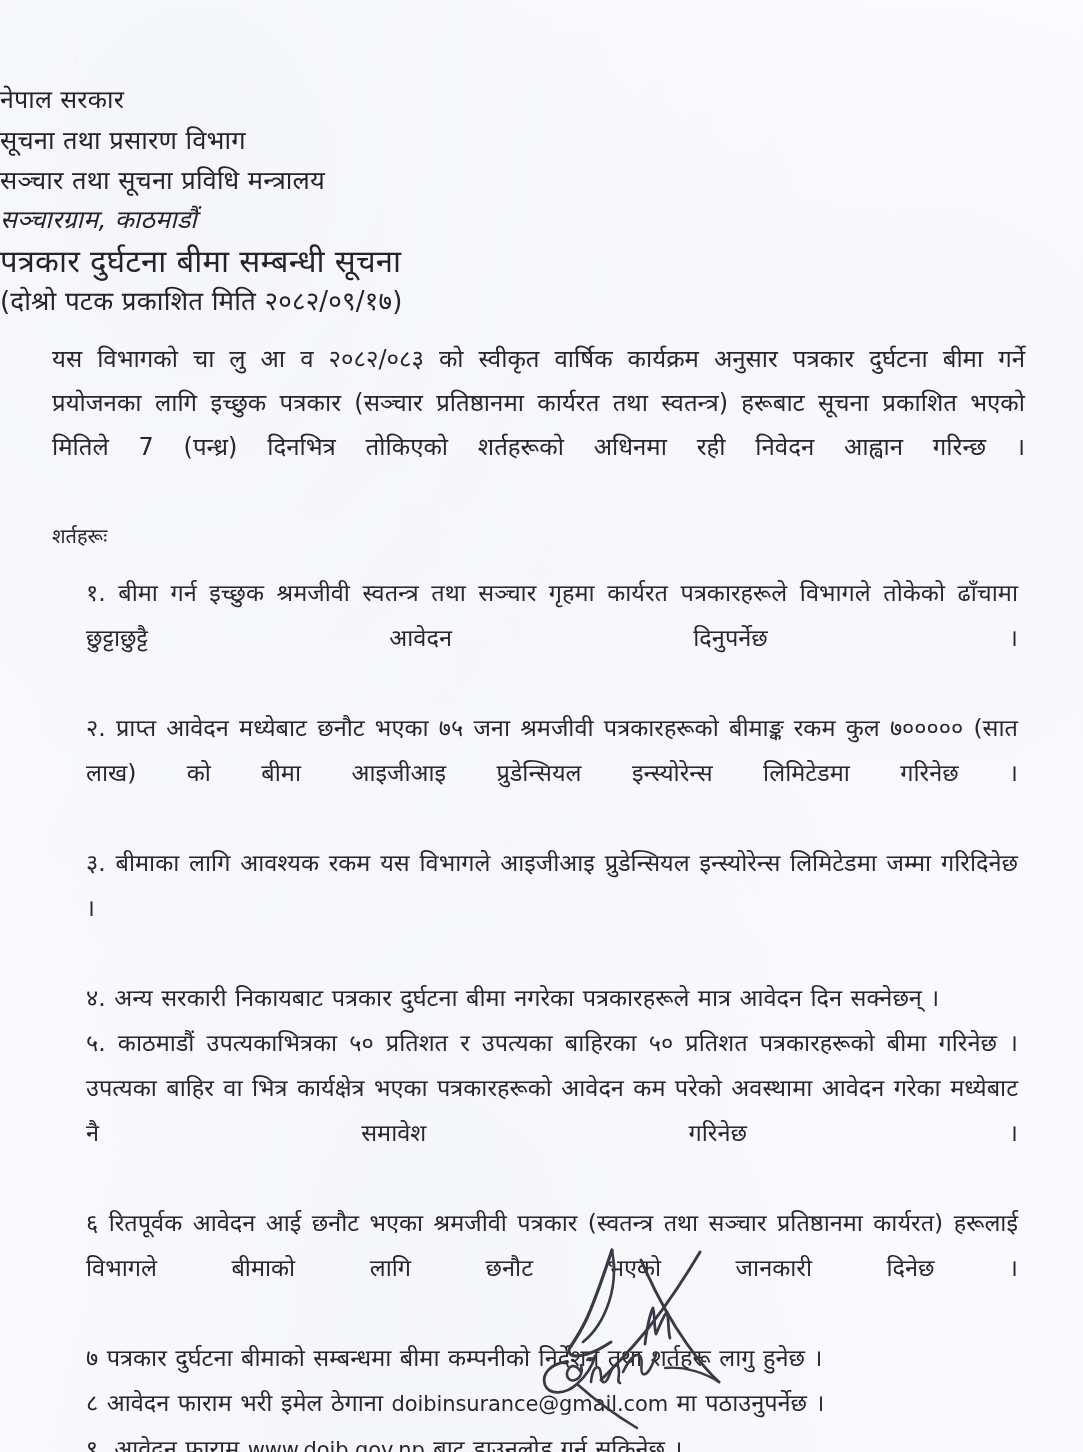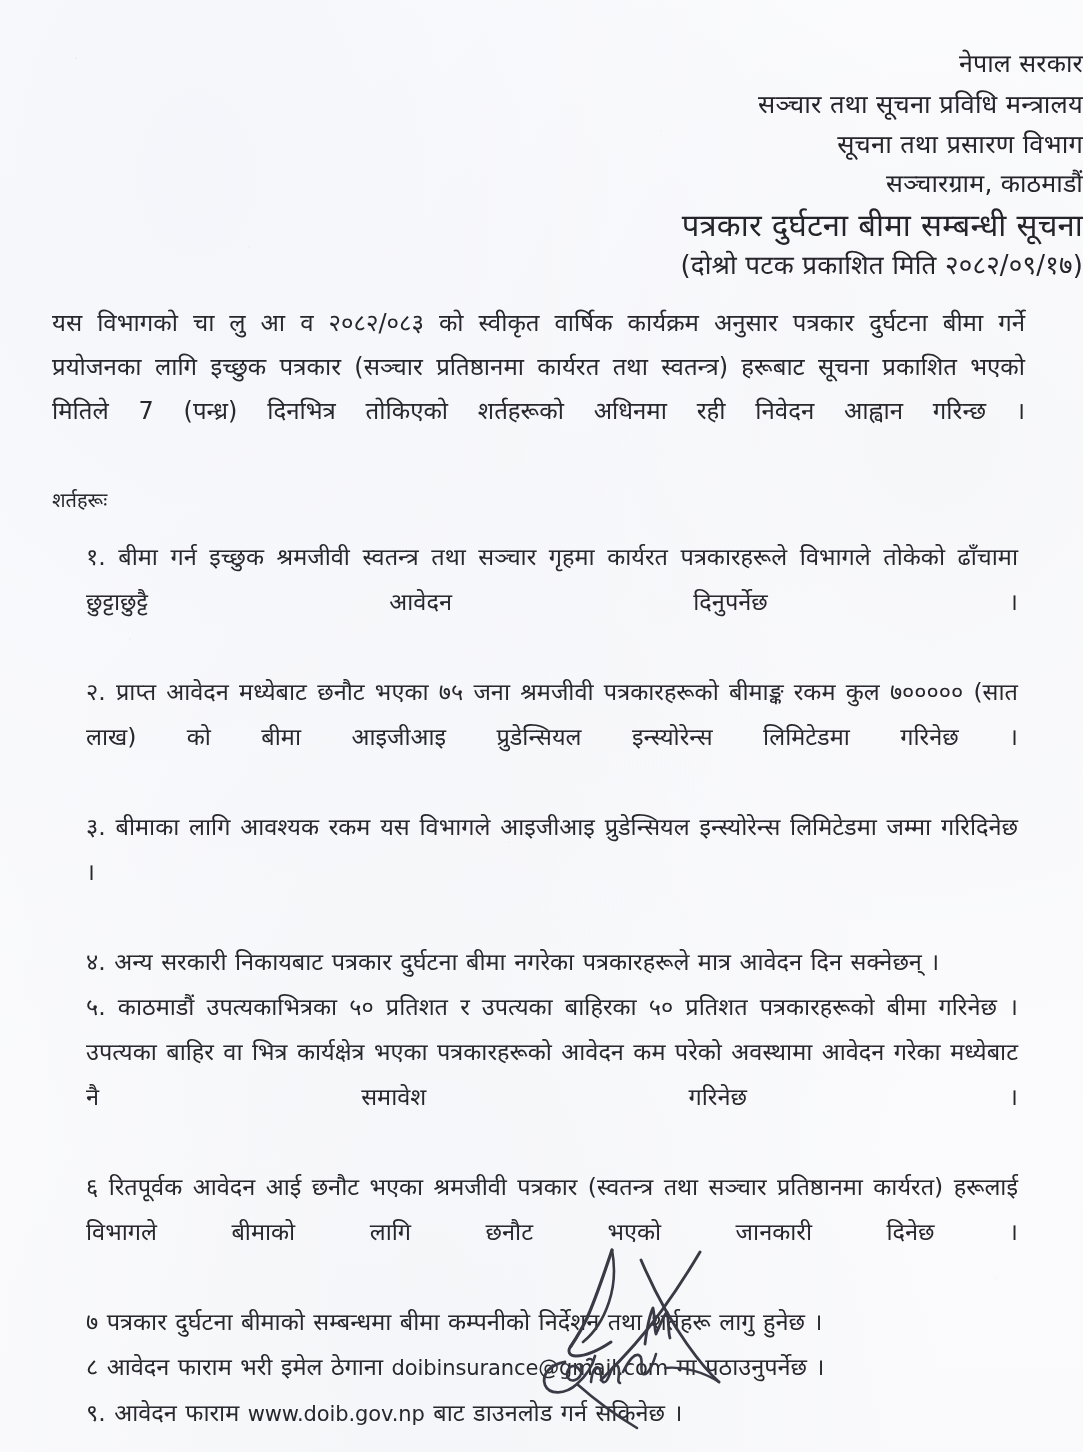--- a/index.html
+++ b/index.html
@@ -43,35 +43,34 @@
   }
 
   .content {
     position: relative;
     z-index: 2;
     padding: 0;
   }
 
   
   .header {
-    text-align: right;
-    padding-top: 44px;
-    margin-left: 40px;
+    text-align: left;
+    padding-top: 80px;
   }
   .header .hline {
     font-size: 25.5px;
     line-height: 40px;
     letter-spacing: 0.2px;
     color: #24242a;
     white-space: nowrap;
   }
   .header .hline.l1 { font-size: 25px; }
   .header .hline.l2 { font-size: 25.5px; }
   .header .hline.l3 { font-size: 25.5px; }
-  .header .hline.l4 { font-size: 25px; }
+  .header .hline.l4 { font-size: 25px; font-style: italic; }
   .header .hline.l5 { font-size: 31px; margin-top: 1px; }
   .header .hline.l6 { font-size: 26px; }
 
   
   .body {
     margin-top: 16px;
     padding-left: 52px;
     padding-right: 58px;
   }
   .para {
@@ -142,22 +141,22 @@
 </head>
 <body>
 
 <div class="page">
   <div class="grain"></div>
 
   <div class="content">
 
     <div class="header">
       <div class="hline l1">नेपाल सरकार</div>
+      <div class="hline l3">सूचना तथा प्रसारण विभाग</div>
       <div class="hline l2">सञ्चार तथा सूचना प्रविधि मन्त्रालय</div>
-      <div class="hline l3">सूचना तथा प्रसारण विभाग</div>
       <div class="hline l4">सञ्चारग्राम, काठमाडौं</div>
       <div class="hline l5">पत्रकार दुर्घटना बीमा सम्बन्धी सूचना</div>
       <div class="hline l6">(दोश्रो पटक प्रकाशित मिति २०८२/०९/१७)</div>
     </div>
 
     <div class="body">
 
       <p class="para intro">यस विभागको चा लु आ व २०८२/०८३ को स्वीकृत वार्षिक कार्यक्रम अनुसार पत्रकार दुर्घटना बीमा गर्ने प्रयोजनका लागि इच्छुक पत्रकार (सञ्चार प्रतिष्ठानमा कार्यरत तथा स्वतन्त्र) हरूबाट सूचना प्रकाशित भएको मितिले 7 (पन्ध्र) दिनभित्र तोकिएको शर्तहरूको अधिनमा रही निवेदन आह्वान गरिन्छ ।</p>
 
       <div class="label-conditions">शर्तहरूः</div>

